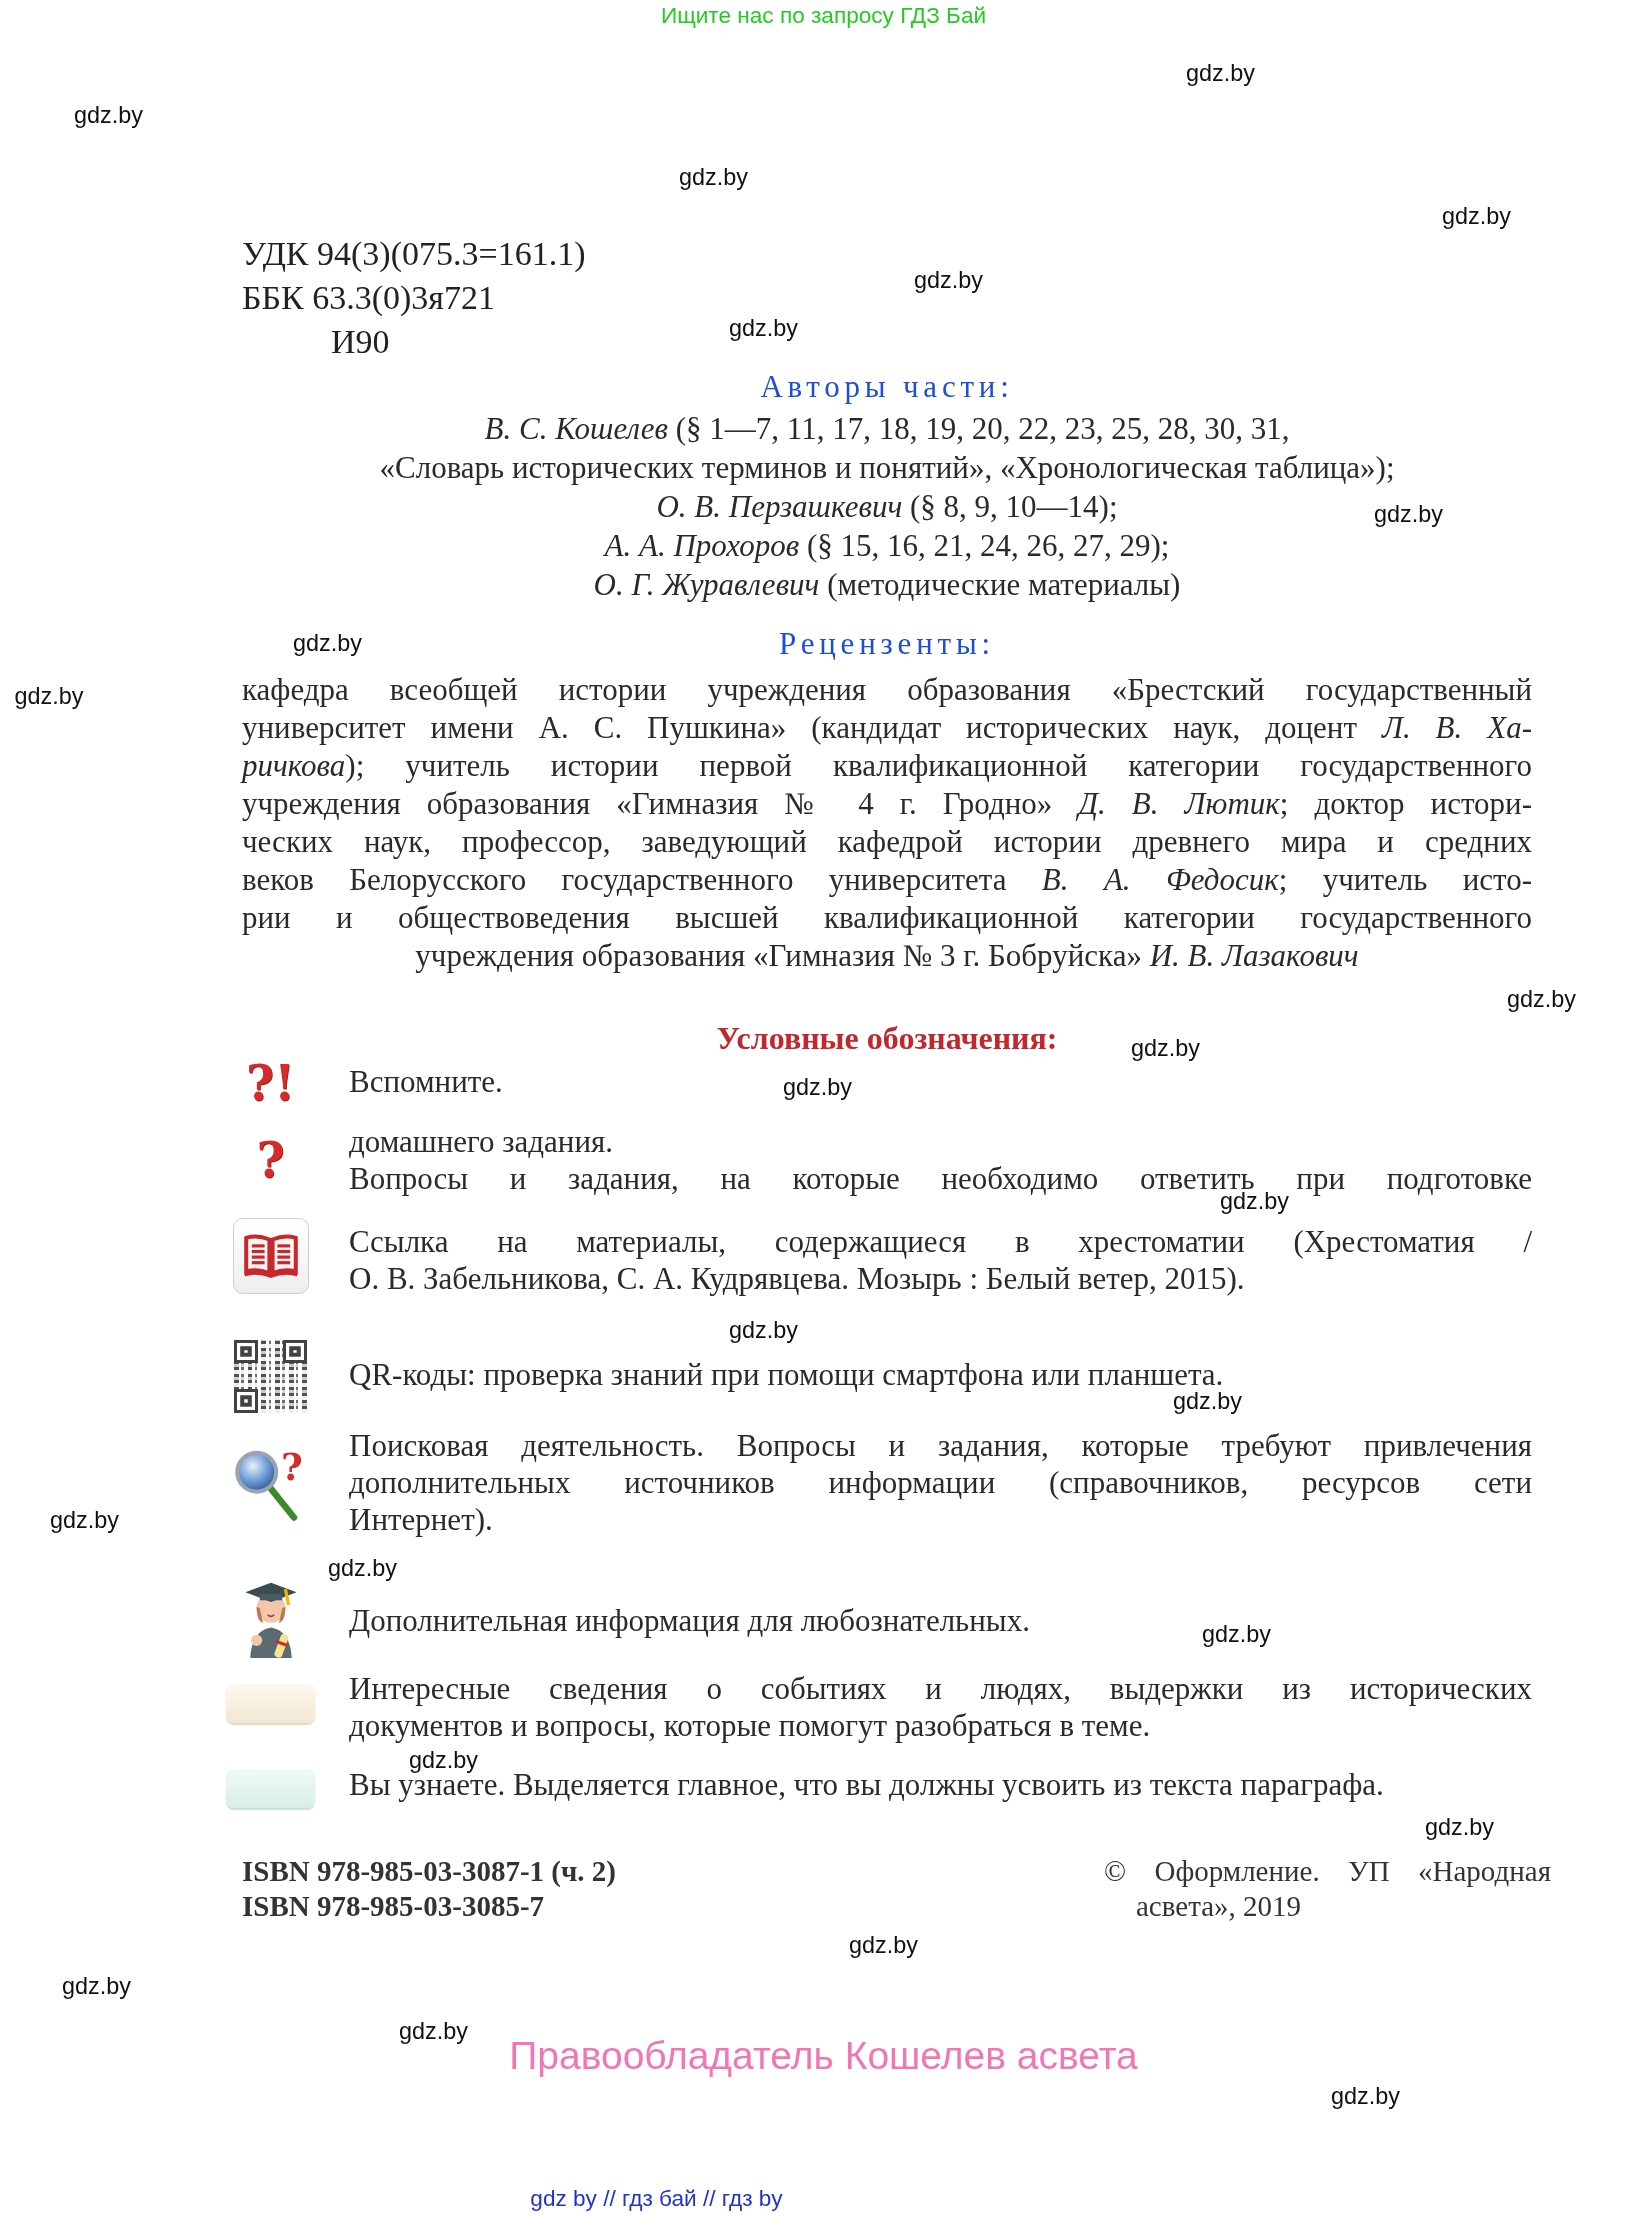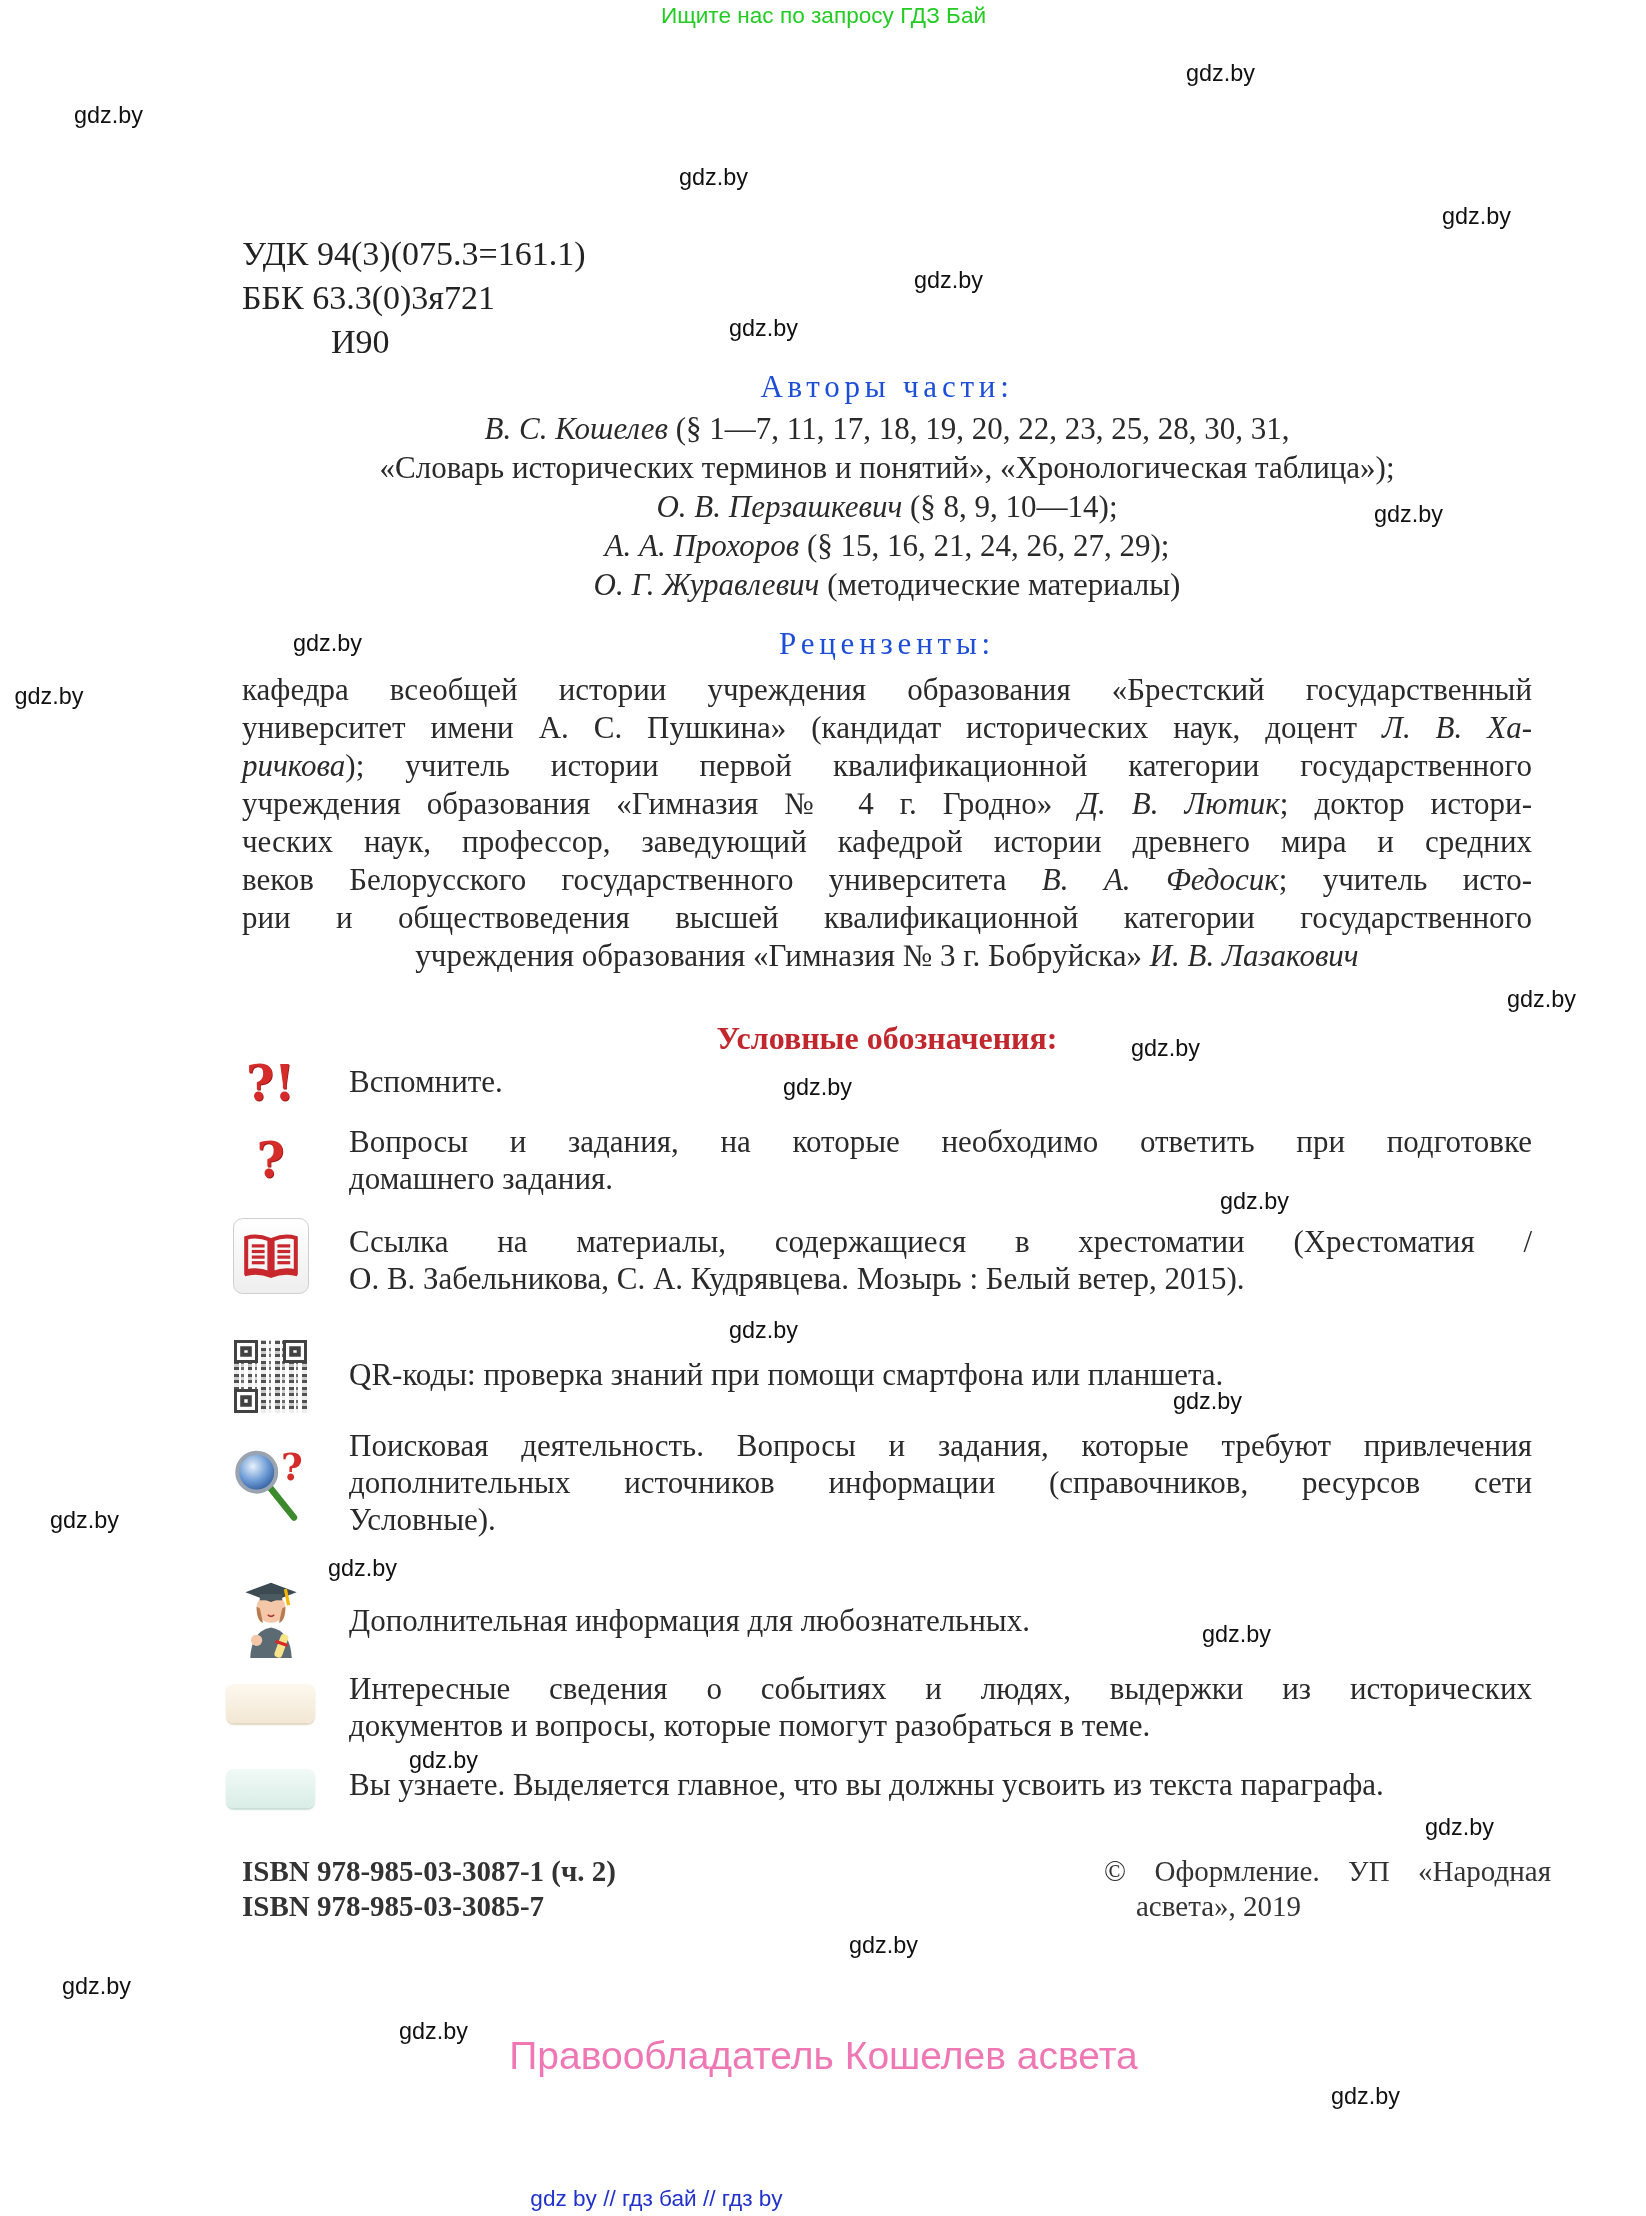--- a/index.html
+++ b/index.html
@@ -115,22 +115,22 @@
   <div class="legend-text" style="top:6.4px">
     <span class="ln last">Вспомните.</span>
   </div>
 </div>
 
 <div class="legend-item" style="top:1123px">
   <div class="legend-icon" style="height:74px">
     <span class="qm">?</span>
   </div>
   <div class="legend-text">
+    <span class="ln last">домашнего задания.</span>
     <span class="ln">Вопросы и задания, на которые необходимо ответить при подготовке</span>
-    <span class="ln last">домашнего задания.</span>
   </div>
 </div>
 
 <div class="legend-item" style="top:1215px">
   <div class="legend-icon" style="height:81px">
     <div class="book-box">
       <svg width="56" height="45" viewBox="0 0 70 56">
         <path d="M4 6 Q18 2 33 8 L33 50 Q18 44 4 48 Z" fill="none" stroke="#c7272d" stroke-width="5"></path>
         <path d="M66 6 Q52 2 37 8 L37 50 Q52 44 66 48 Z" fill="none" stroke="#c7272d" stroke-width="5"></path>
         <g stroke="#c7272d" stroke-width="4">
@@ -177,21 +177,21 @@
         </radialGradient>
       </defs>
       <line x1="42" y1="52" x2="74" y2="92" stroke="#3d8a2e" stroke-width="8" stroke-linecap="round"></line>
       <circle cx="28" cy="36" r="24" fill="url(#lens)" stroke="#9aa4b0" stroke-width="5"></circle>
       <text x="58" y="46" font-family="DejaVu Serif, serif" font-weight="bold" font-size="46" fill="#d52b2b">?</text>
     </svg>
   </div>
   <div class="legend-text" style="top:0">
     <span class="ln">Поисковая деятельность. Вопросы и задания, которые требуют привлечения</span>
     <span class="ln">дополнительных источников информации (справочников, ресурсов сети</span>
-    <span class="ln last">Условные).</span>
+    <span class="ln last">Интернет).</span>
   </div>
 </div>
 
 <div class="legend-item" style="top:1570px">
   <div class="legend-icon" style="height:90px">
     <svg width="64" height="89" viewBox="0 0 80 110">
       <path d="M14 108 Q16 74 40 70 Q64 74 66 108 Z" fill="#5c6b73"></path>
       <circle cx="40" cy="46" r="18" fill="#f3c7a8"></circle>
       <path d="M22 44 Q22 62 30 64 L26 46 Z M58 44 Q58 62 50 64 L54 46 Z" fill="#b87c52"></path>
       <path d="M8 26 L40 14 L72 26 L40 38 Z" fill="#3c4a52"></path>

